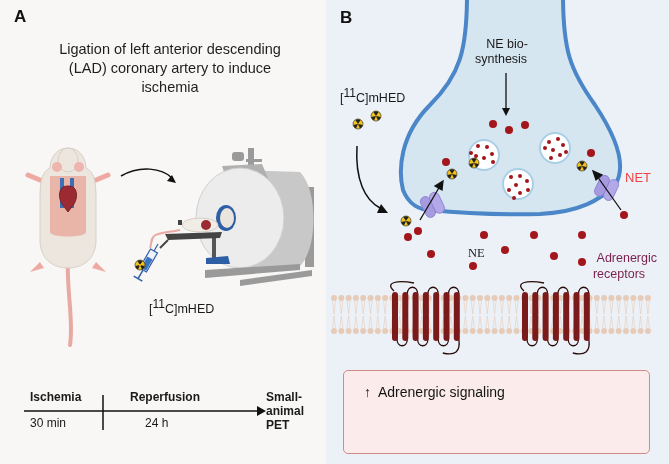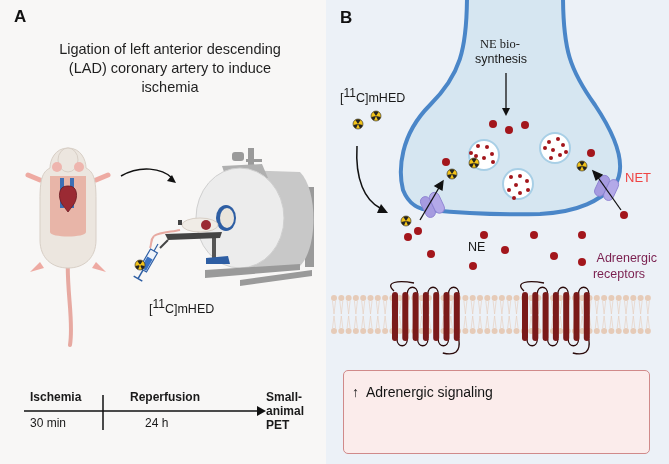--- a/index.html
+++ b/index.html
@@ -6,21 +6,21 @@
   html, body { width: 669px; height: 464px; overflow: hidden; background: #f8f7f6; }
   body { position: relative; font-family: "Liberation Sans", sans-serif; color: #1a1a1a; }
   .panel-a { position: absolute; left: 0; top: 0; width: 326px; height: 464px; background: #f8f7f6; }
   .panel-b { position: absolute; left: 326px; top: 0; width: 343px; height: 464px; background: #ecf1f7; }
   .panel-label { position: absolute; font-weight: bold; font-size: 17px; color: #111; }
   .title-a { position: absolute; left: 40px; top: 40px; width: 260px; text-align: center; font-size: 14.5px; line-height: 19px; color: #1f1f1f; }
   .txt { position: absolute; font-size: 12.5px; color: #1a1a1a; white-space: nowrap; }
   .bold { font-weight: bold; }
   .svg-layer { position: absolute; left: 0; top: 0; }
   .tl-label { position: absolute; font-size: 12px; text-align: left; }
-  .result-box { position: absolute; left: 343px; top: 370px; width: 307px; height: 84px; background: #fbeceb; border: 1.5px solid #d08a8a; border-radius: 5px; padding: 12px 0 0 8px; }
+  .result-box { position: absolute; left: 343px; top: 370px; width: 307px; height: 84px; background: #fbeceb; border: 1.5px solid #d08a8a; border-radius: 5px; padding: 12px 0 0 20px; }
   .result-line { font-size: 14px; line-height: 19px; color: #141414; white-space: nowrap; }
   .result-line .arrow { display: inline-block; width: 14px; }
   sup { font-size: 12px; }
 </style>
 </head>
 <body>
 
 <div class="panel-a"></div>
 <div class="panel-b"></div>
 
@@ -387,23 +387,23 @@
 <div class="tl-label" style="left:30px;top:416px;width:60px;">30 min</div>
 <div class="tl-label bold" style="left:130px;top:390px;width:90px;">Reperfusion</div>
 <div class="tl-label" style="left:145px;top:416px;width:60px;">24 h</div>
 <div class="tl-label bold" style="left:266px;top:390px;width:50px;line-height:14px;">
   <div>Small-</div>
   <div>animal</div>
   <div>PET</div>
 </div>
 
 <div class="panel-label" style="left:340px;top:8px;">B</div>
-<div class="txt" style="left:464px;top:37px;text-align:right;width:56px;font-family:Liberation Serif, serif;">NE bio-</div>
+<div class="txt" style="left:479px;top:37px;text-align:center;width:56px;">NE bio-</div>
 <div class="txt" style="left:475px;top:52px;text-align:left;width:64px;">synthesis</div>
 <div class="txt" style="left:340px;top:86px;"><span>[</span><sup>11</sup><span>C]mHED</span></div>
 <div class="txt" style="left:625px;top:170px;color:#ef4444;font-size:13px;">NET</div>
-<div class="txt" style="left:468px;top:240px;">NE</div>
+<div class="txt" style="left:468px;top:246px;font-family:Liberation Serif, serif;">NE</div>
 <div class="txt" style="left:581px;top:251px;color:#7a1f4f;text-align:right;width:76px;">Adrenergic</div>
 <div class="txt" style="left:581px;top:267px;color:#7a1f4f;text-align:center;width:76px;">receptors</div>
 
 <div class="result-box">
   <div class="result-line"><span class="arrow">↑</span><span>Adrenergic signaling</span></div>
 </div>
 
 </body></html>

